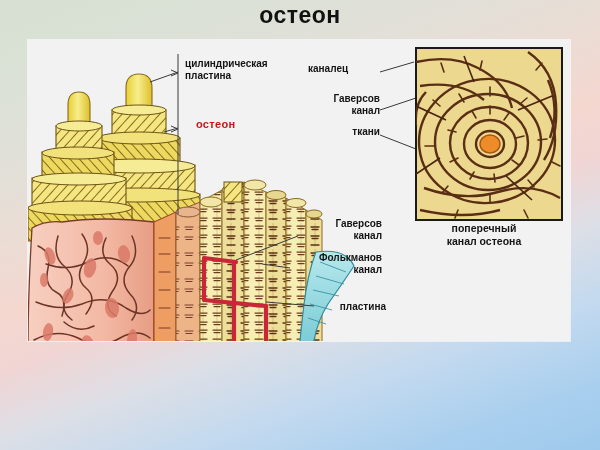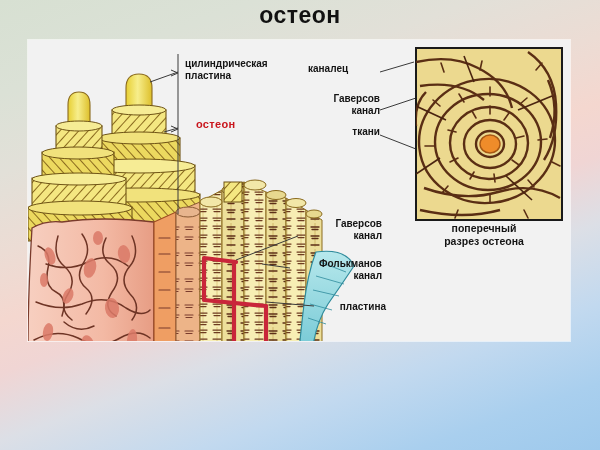--- a/index.html
+++ b/index.html
@@ -72,21 +72,21 @@
     white-space: pre-line;
   }
   .lbl.red { color: #c9161d; font-size: 11px; letter-spacing: .3px; }
 
   #label-cylindrical { left: 157px; top: 18px; width: 120px; }
   #label-osteon      { left: 168px; top: 78px; width: 90px; }
   #label-canaliculus { left: 280px; top: 23px; width: 72px; text-align: left; }
   #label-haversian-1 { left: 272px; top: 53px; width: 80px; text-align: right; }
   #label-lacuna      { left: 280px; top: 86px; width: 72px; text-align: right; }
   #label-haversian-2 { left: 272px; top: 178px; width: 82px; text-align: right; }
-  #label-volkmann    { left: 262px; top: 212px; width: 92px; text-align: right; margin-top: 6px; }
+  #label-volkmann    { left: 262px; top: 212px; width: 92px; text-align: right; }
   #label-periosteum  { left: 288px; top: 261px; width: 70px; text-align: right; }
 
   #caption-cross {
     position: absolute;
     left: 376px;
     top: 182px;
     width: 160px;
     text-align: center;
     font-family: "Liberation Sans", sans-serif;
     font-weight: bold;
@@ -415,17 +415,17 @@
 
     <div class="lbl" id="label-haversian-2">Гаверсов
 канал</div>
 
     <div class="lbl" id="label-volkmann">Фолькманов
 канал</div>
 
     <div class="lbl" id="label-periosteum">пластина</div>
 
     <div id="caption-cross">поперечный
-разрез остеона</div>
+канал остеона</div>
 
 
   </div>
 </div>
 
 </body></html>

